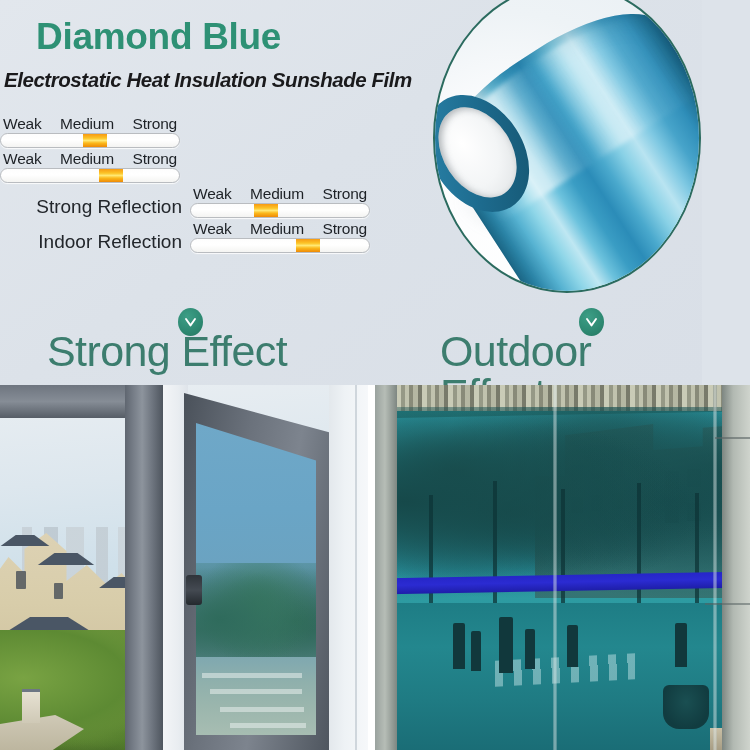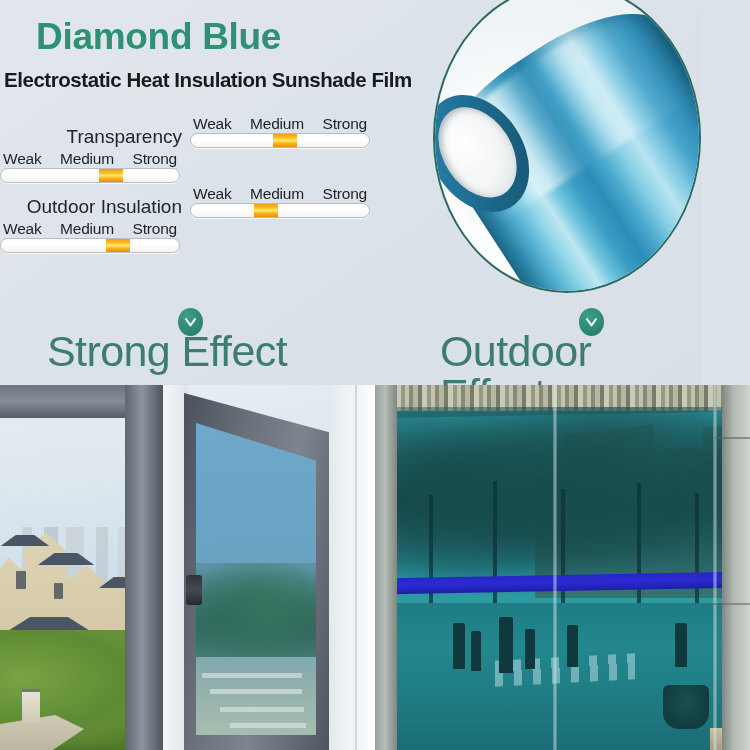--- a/index.html
+++ b/index.html
@@ -74,20 +74,21 @@
   
   #title-main {
     position:absolute; left:36px; top:16px;
     font-size:37px; font-weight:bold; color:#2e9175;
     letter-spacing:-.3px;
   }
   #title-sub {
     position:absolute; left:4px; top:68px;
     font-size:20.5px; font-weight:bold; color:#1a1a1c;
     letter-spacing:-.45px;
+    font-style:italic;
   }
 
   
   #spec-list { position:absolute; left:0; top:113px; width:400px; }
   .spec-row {
     position:relative; height:35px;
     display:flex; align-items:flex-end;
   }
   .spec-label {
     width:190px; text-align:right; padding-right:8px;
@@ -343,21 +344,20 @@
       <div id="film-core-inner"></div>
     </div>
   </div>
 
   <div id="title-main">Diamond Blue</div>
   <div id="title-sub">Electrostatic Heat Insulation Sunshade Film</div>
 
   <div id="spec-list">
 
     <div class="spec-row">
-      <div class="spec-label">Transparency</div>
       <div class="spec-gauge">
         <div class="scale-words">
           <span>Weak</span>
           <span>Medium</span>
           <span>Strong</span>
         </div>
         <div class="bar">
           <div class="bar-marker" style="left: 82.34px;"></div>
         </div>
       </div>
@@ -370,34 +370,35 @@
           <span>Medium</span>
           <span>Strong</span>
         </div>
         <div class="bar">
           <div class="bar-marker" style="left: 98.36px;"></div>
         </div>
       </div>
     </div>
 
     <div class="spec-row">
-      <div class="spec-label">Outdoor Insulation</div>
+      <div class="spec-label">Strong Reflection</div>
       <div class="spec-gauge">
         <div class="scale-words">
           <span>Weak</span>
           <span>Medium</span>
           <span>Strong</span>
         </div>
         <div class="bar">
           <div class="bar-marker" style="left: 62.76px;"></div>
         </div>
       </div>
     </div>
 
     <div class="spec-row">
+      <div class="spec-label">Indoor Reflection</div>
       <div class="spec-gauge">
         <div class="scale-words">
           <span>Weak</span>
           <span>Medium</span>
           <span>Strong</span>
         </div>
         <div class="bar">
           <div class="bar-marker" style="left: 105.48px;"></div>
         </div>
       </div>

